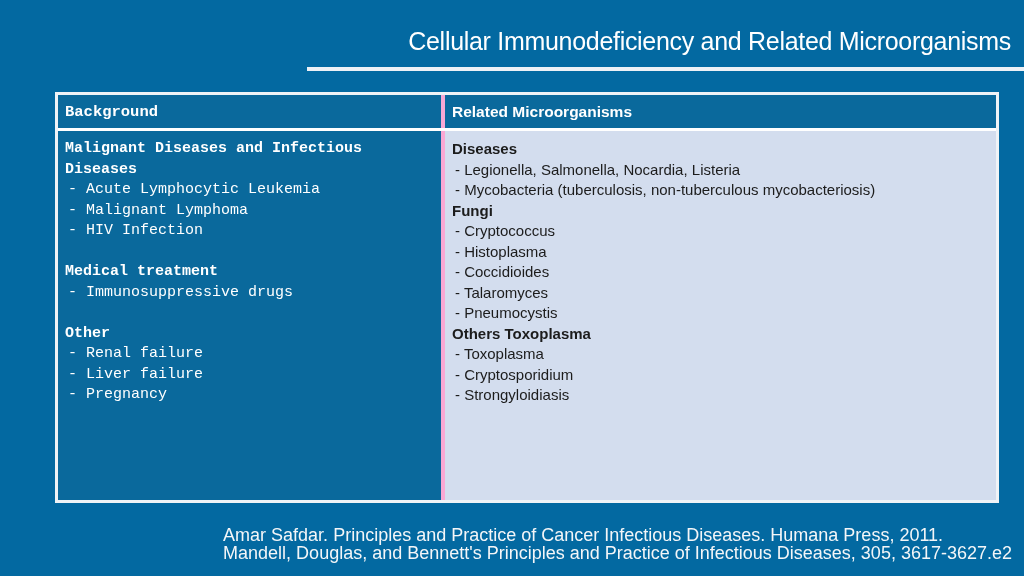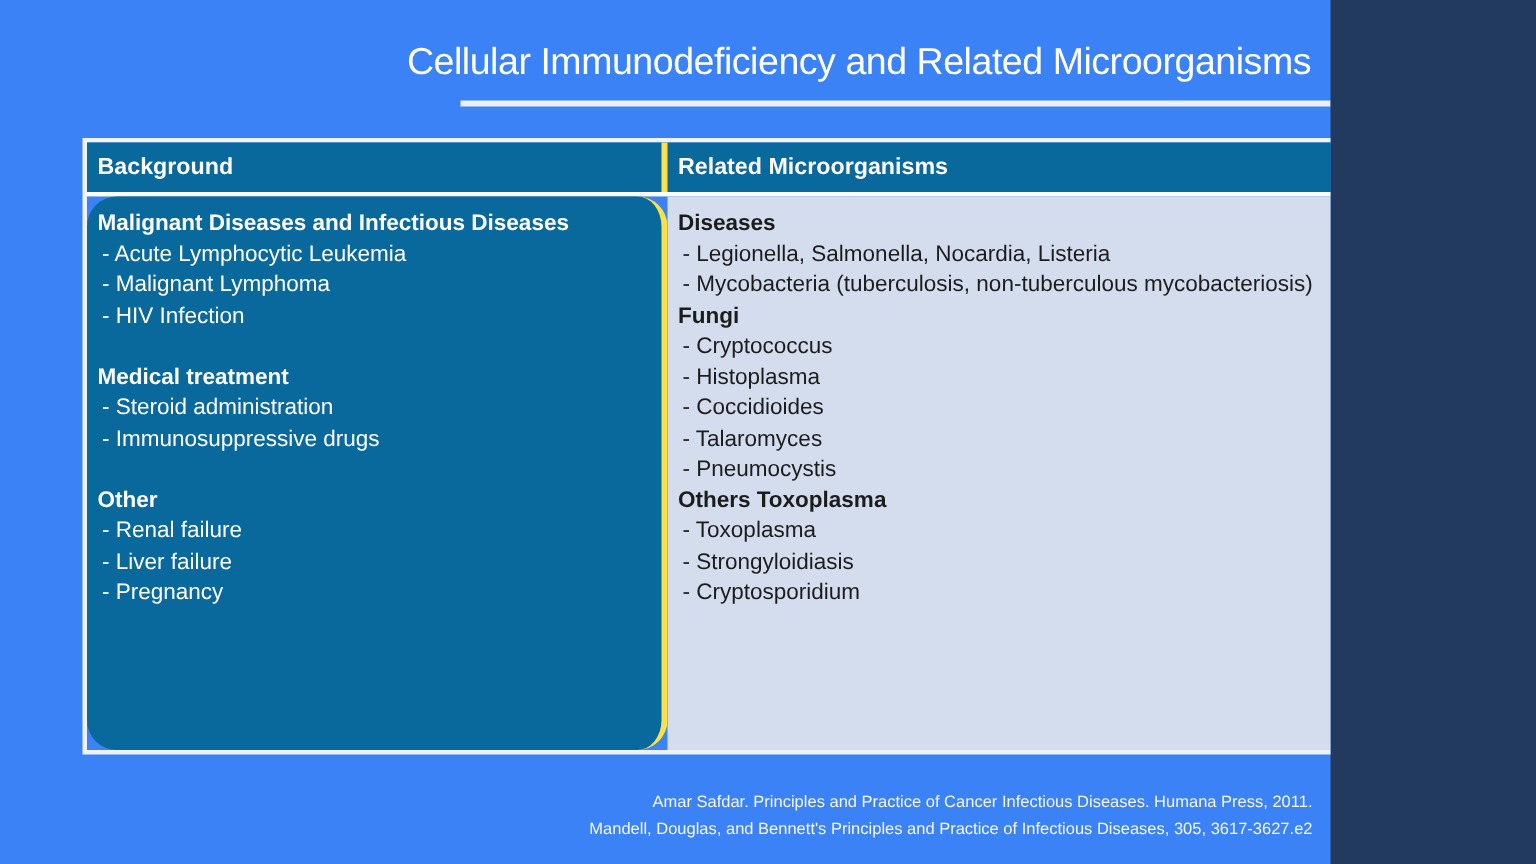--- a/index.html
+++ b/index.html
@@ -2,23 +2,23 @@
 <html><head>
 <meta charset="utf-8">
 <style>
   html, body { margin: 0; padding: 0; }
   body {
     font-family: "Liberation Sans", sans-serif;
     background: #223A5E;
   }
   #slide {
     position: relative;
-    width: 887px;
+    width: 1024px;
     height: 576px;
-    background: #3b82f6;
+    background: #0369a1;
     overflow: hidden;
   }
   
   .slide-title {
     position: absolute;
     top: 27px;
     left: 260px;
     right: 13px;
     text-align: right;
     color: #FFFFFF;
@@ -55,55 +55,55 @@
     border-bottom: 3px solid #FFFFFF;
   }
   .table-body-row {
     display: flex;
     flex: 1 1 auto;
   }
   .cell-left {
     width: 387px;
     flex: 0 0 387px;
     box-sizing: border-box;
-    border-right: 4px solid #fde047;
+    border-right: 4px solid #f9a8d4;
+    font-family: Liberation Mono, monospace;
   }
   .cell-right { flex: 1 1 auto; }
   .header-cell {
     display: flex;
     align-items: center;
     color: #FFFFFF;
     font-weight: 700;
     font-size: 15.5px;
     padding-left: 7px;
   }
   .body-cell {
     padding: 8px 6px 0 7px;
     line-height: 20.5px;
   }
   .body-cell.cell-left {
     background: #0A699C;
     color: #FFFFFF;
-    border-radius: 20px;
   }
   .body-cell.cell-right {
     background: #D3DDEE;
     color: #1C1C1C;
   }
   .sec-heading { font-weight: 700; }
   .sec-item { padding-left: 3px; }
   .cell-left .section + .section { margin-top: 20.5px; }
   
   .footer-citation {
     position: absolute;
     right: 12px;
     bottom: 14px;
-    text-align: right;
+    text-align: left;
     color: #F4F6F8;
-    font-size: 11px;
+    font-size: 18px;
     line-height: 17.5px;
     font-weight: 400;
   }
 </style>
 </head>
 <body>
 
 <div id="slide">
 
   <div class="slide-title">Cellular Immunodeficiency and Related Microorganisms</div>
@@ -118,21 +118,20 @@
     <div class="table-body-row">
       <div class="cell-left body-cell" id="background-column">
           <div class="section">
             <div class="sec-heading">Malignant Diseases and Infectious Diseases</div>
             <div class="sec-item">- Acute Lymphocytic Leukemia</div>
             <div class="sec-item">- Malignant Lymphoma</div>
             <div class="sec-item">- HIV Infection</div>
           </div>
           <div class="section">
             <div class="sec-heading">Medical treatment</div>
-            <div class="sec-item">- Steroid administration</div>
             <div class="sec-item">- Immunosuppressive drugs</div>
           </div>
           <div class="section">
             <div class="sec-heading">Other</div>
             <div class="sec-item">- Renal failure</div>
             <div class="sec-item">- Liver failure</div>
             <div class="sec-item">- Pregnancy</div>
           </div>
         </div>
       <div class="cell-right body-cell" id="microorganisms-column">
@@ -145,22 +144,22 @@
             <div class="sec-heading">Fungi</div>
             <div class="sec-item">- Cryptococcus</div>
             <div class="sec-item">- Histoplasma</div>
             <div class="sec-item">- Coccidioides</div>
             <div class="sec-item">- Talaromyces</div>
             <div class="sec-item">- Pneumocystis</div>
           </div>
           <div class="section">
             <div class="sec-heading">Others Toxoplasma</div>
             <div class="sec-item">- Toxoplasma</div>
+            <div class="sec-item">- Cryptosporidium</div>
             <div class="sec-item">- Strongyloidiasis</div>
-            <div class="sec-item">- Cryptosporidium</div>
           </div>
         </div>
     </div>
   </div>
 
   <div class="footer-citation">
     <div>Amar Safdar. Principles and Practice of Cancer Infectious Diseases. Humana Press, 2011.</div>
     <div>Mandell, Douglas, and Bennett's Principles and Practice of Infectious Diseases, 305, 3617-3627.e2</div>
   </div>
 

